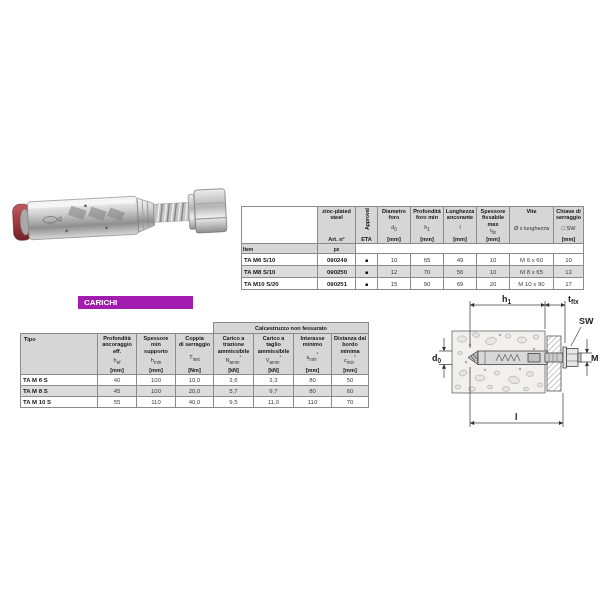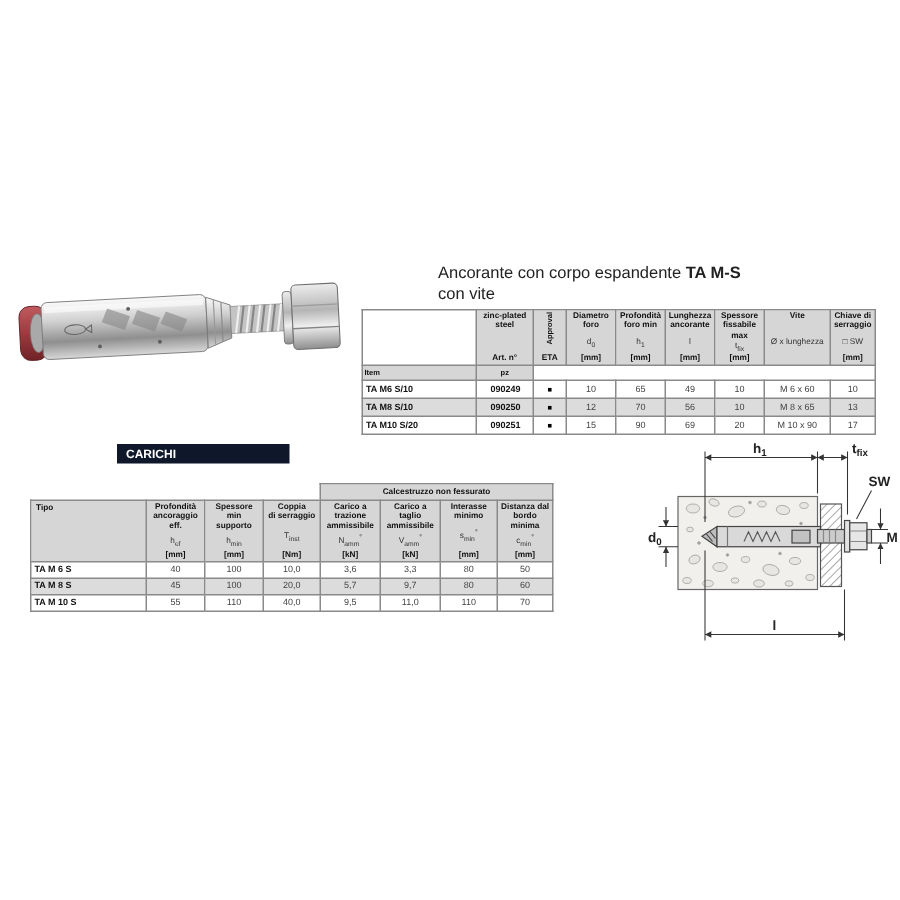--- a/index.html
+++ b/index.html
@@ -27,21 +27,21 @@
   #spec .hl{font-weight:bold;}
   #spec .hs{color:#333;font-weight:normal;}
   #spec .hu{font-weight:bold;}
   .vertbox{display:flex;flex-direction:column;justify-content:space-between;align-items:center;height:34px;padding:1px 0;}
   .vert{writing-mode:vertical-rl;transform:rotate(180deg);font-weight:bold;font-size:5px;}
   .itemrow td{height:9px;font-size:5px;font-weight:bold;}
   .sq{font-size:5px;text-align:center;color:#000;}
   #spec tr.data td{height:11px;}
 
   
-  #carichi{position:absolute;left:78px;top:296px;width:115px;height:13px;background:#0f172a;
+  #carichi{position:absolute;left:78px;top:296px;width:115px;height:13px;background:#a21caf;
            color:#fff;font-weight:bold;font-size:8px;line-height:13px;padding-left:6px;box-sizing:border-box;}
 
   
   #loadswrap{position:absolute;left:20px;top:322px;}
   #loads{width:348px;font-size:5.5px;}
   #loads .nob{border:none;background:#fff;}
   #loads .grp{background:#d6d6d6;font-weight:bold;text-align:center;height:10px;}
   #loads .hcell{height:38px;display:flex;flex-direction:column;justify-content:space-between;
                 align-items:center;text-align:center;line-height:1.15;padding:1px 0;}
   #loads .hl{font-weight:bold;}
@@ -111,25 +111,20 @@
           <line x1="177" y1="54" x2="180" y2="36" stroke="#efefef"></line>
         </g>
         <rect x="181" y="28" width="6" height="35" rx="2" fill="url(#gHead)" stroke="#777" stroke-width="0.6"></rect>
         <rect x="187" y="24" width="31" height="43" rx="3" fill="url(#gHead)" stroke="#6f6f6f" stroke-width="0.7"></rect>
         <line x1="187" y1="38" x2="218" y2="38" stroke="#9d9d9d" stroke-width="0.9"></line>
         <line x1="187" y1="53" x2="218" y2="53" stroke="#858585" stroke-width="0.9"></line>
       </g>
     </svg>
   </div>
 
-  <div id="title">
-    <div><span>Ancorante con corpo espandente</span>
-      <span class="prod">TA M-S</span></div>
-    <div>con vite</div>
-  </div>
 
   <div id="specwrap">
   <table id="spec">
     <colgroup>
           <col style="width:76px">
           <col style="width:38px">
           <col style="width:22px">
           <col style="width:33px">
           <col style="width:33px">
           <col style="width:33px">

